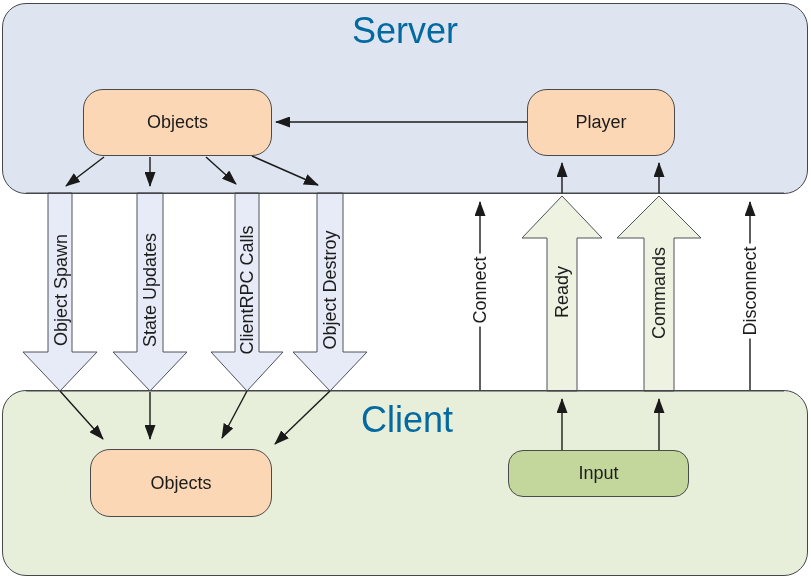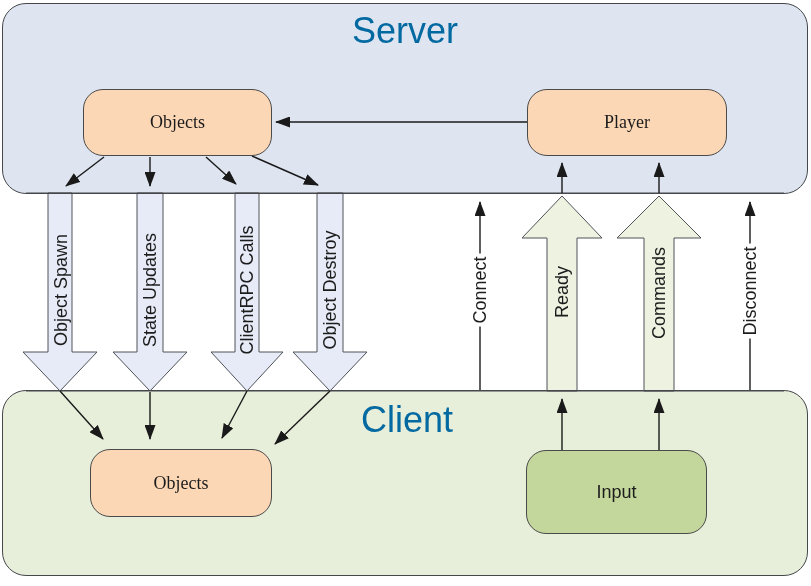--- a/index.html
+++ b/index.html
@@ -16,26 +16,26 @@
   }
   #server-title {left:405px; top:31px;}
   #client-title {left:407px; top:420px;}
   #svg-layer {position:absolute; left:0; top:0; z-index:2;}
   .node {
     position:absolute; box-sizing:border-box; z-index:3;
     border:1.5px solid #4a4a4a; border-radius:20px;
     display:flex; align-items:center; justify-content:center;
     font-size:18px;
   }
-  .node.orange {background:#fcd7b5;font-family:Liberation Serif, serif;}
+  .node.orange {background:#fcd7b5;}
   .node.green  {background:#c3d69b;}
   #node-server-objects {left:83px;  top:89px;  width:189px; height:67px;}
-  #node-player         {left:527px; top:89px;  width:200px; height:67px;}
+  #node-player         {left:527px; top:89px;  width:148px; height:67px;}
   #node-client-objects {left:90px;  top:449px; width:182px; height:68px;}
-  #node-input          {left:526px; top:450px; width:181px; height:84px;}
+  #node-input          {left:508px; top:450px; width:181px; height:47px;border-radius:15px;}
   .vlabel {
     position:absolute; z-index:3; font-size:18px; white-space:nowrap;
     transform:translate(-50%,-50%) rotate(-90deg); color:#1c1c1c;
   }
   .vlabel.on-white {background:#ffffff; padding:0 3px;}
   #label-object-spawn   {left:61px;  top:290px;}
   #label-state-updates  {left:150px; top:290px;}
   #label-clientrpc-calls{left:247px; top:290px;}
   #label-object-destroy {left:330px; top:290px;}
   #label-connect        {left:480px; top:290px;}

